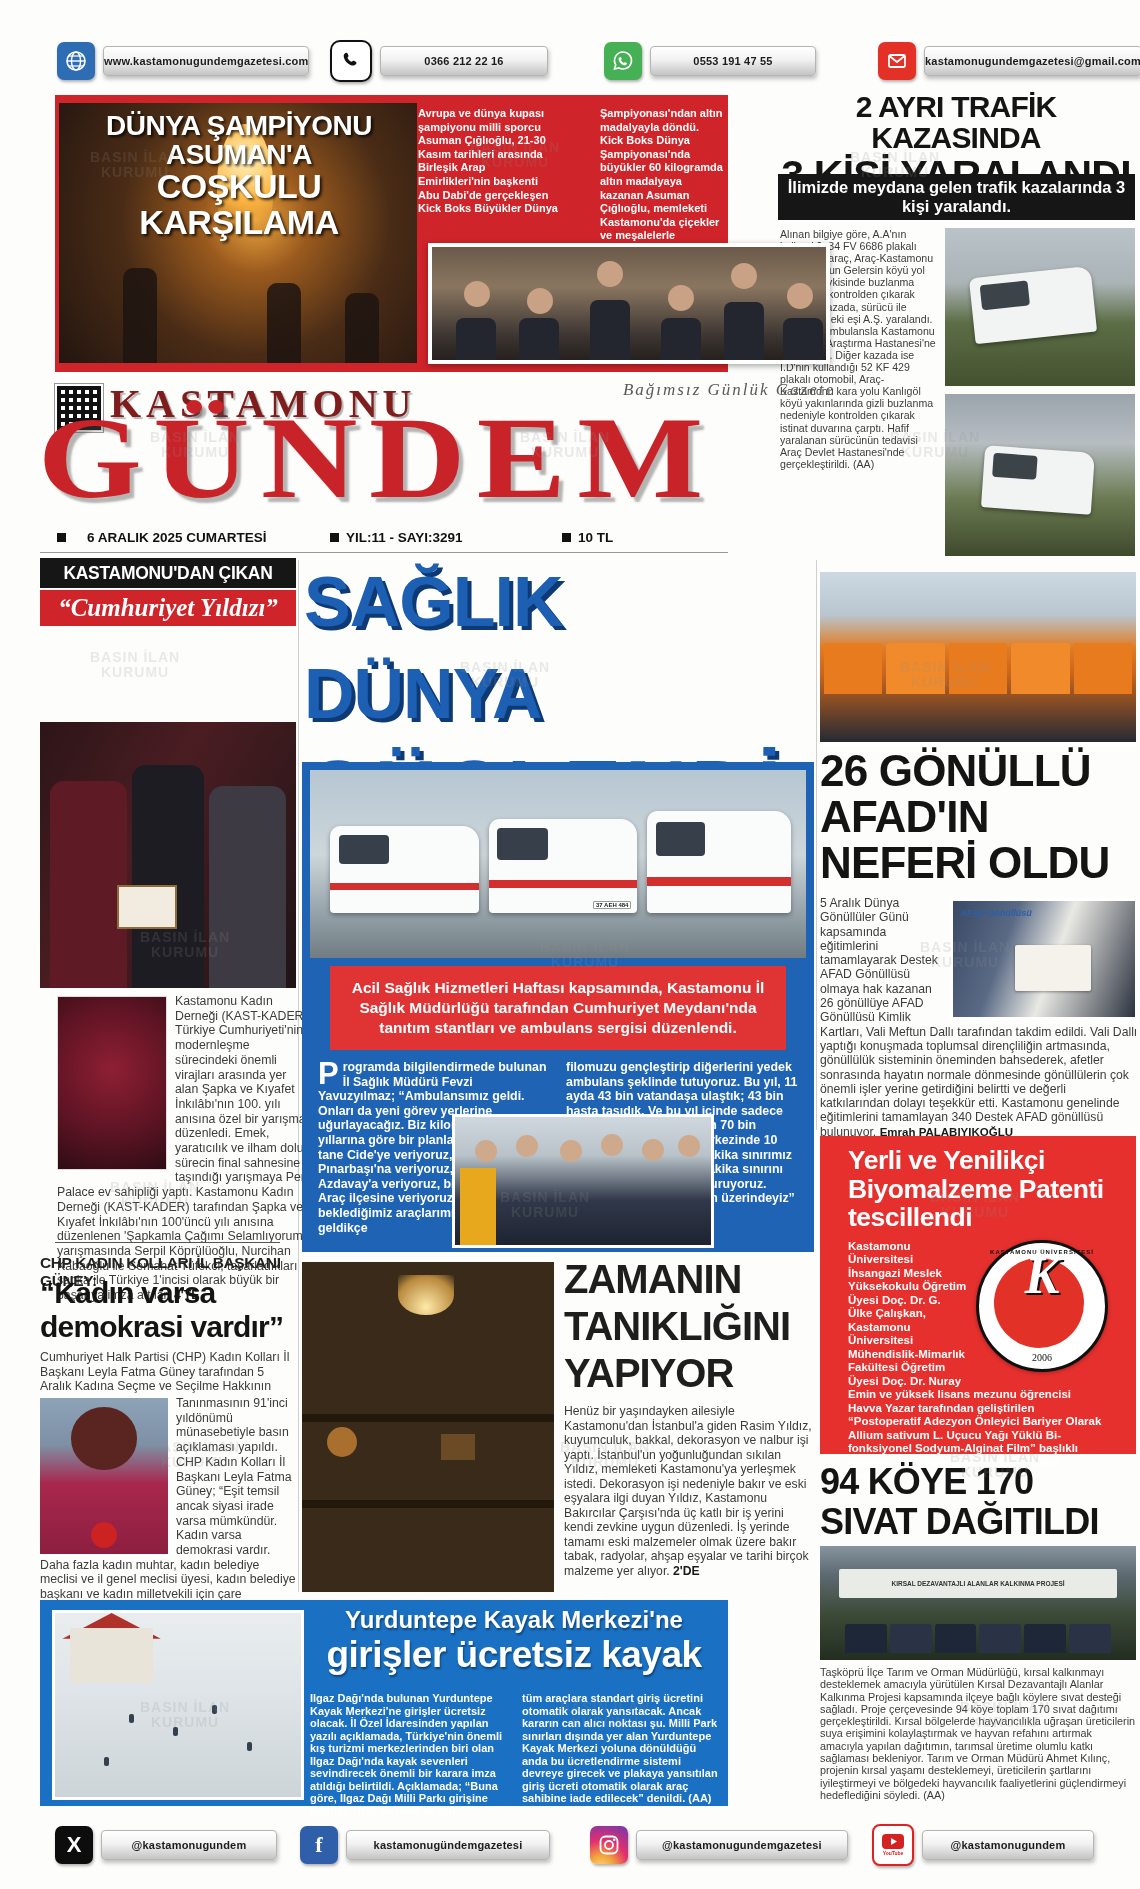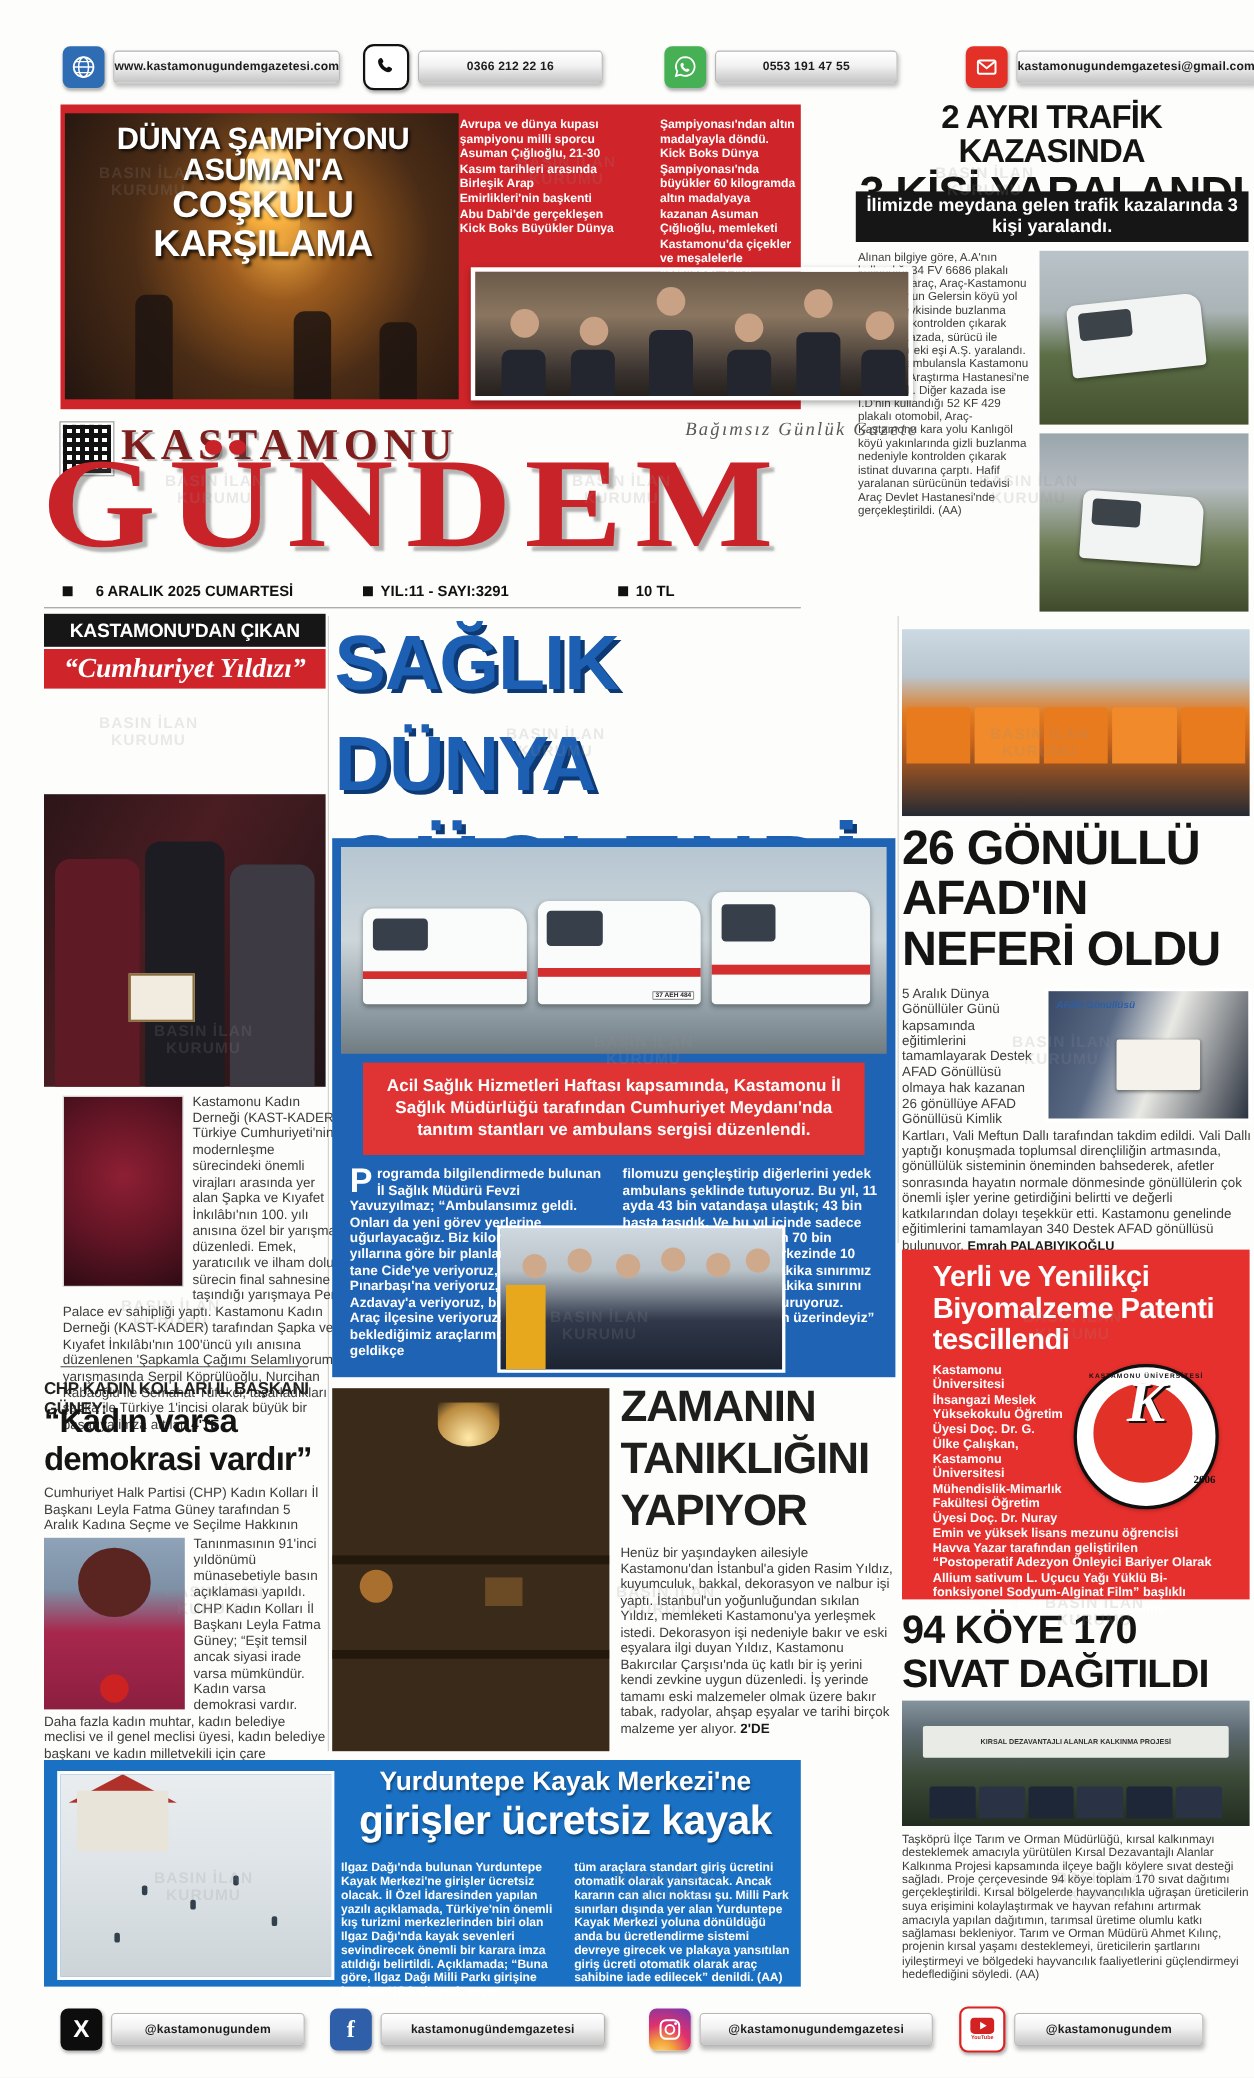--- a/index.html
+++ b/index.html
@@ -84,21 +84,21 @@
   .dateline{position:absolute;font-size:13.5px;font-weight:700;color:#111;display:flex;align-items:center;gap:7px;}
   .sq{width:9px;height:9px;background:#111;display:inline-block;}
   .hr-thin{position:absolute;height:1px;background:#555;}
 
   .unilogo{position:absolute;width:126px;height:126px;border-radius:50%;background:#fff;border:3px solid #101010;
            box-shadow:0 1px 4px rgba(0,0,0,.3);}
   .unilogo .inner{position:absolute;left:15px;top:15px;width:90px;height:90px;border-radius:50%;background:#e23227;}
   .unilogo .k{position:absolute;left:0;right:0;top:26px;text-align:center;font-family:"Liberation Serif",serif;
               font-style:italic;font-size:52px;font-weight:700;color:#fff;text-shadow:2px 2px 0 #111;}
   .unilogo .toptext{position:absolute;left:0;right:0;top:3px;text-align:center;font-size:6px;font-weight:700;color:#111;letter-spacing:1px;}
-  .unilogo .year{position:absolute;left:0;right:0;bottom:16px;text-align:right;font-size:10px;font-weight:700;
+  .unilogo .year{position:absolute;left:0;right:0;bottom:4px;text-align:center;font-size:10px;font-weight:400;
                  color:#111;font-family:"Liberation Serif",serif;}
 
   .icon-globe{background:#2e6db4;}
   .icon-phone{background:#fff;border:2px solid #111;border-radius:10px;}
   .icon-wa{background:#45b054;}
   .icon-mail{background:#e33127;}
   .icon-x{background:#0d0d0d;}
   .icon-fb{background:#2f5fa8;}
   .icon-ig{background:radial-gradient(circle at 30% 110%,#ffd776 0%,#f2a33c 25%,#e1306c 55%,#7038b1 100%);}
   .icon-yt{background:#fff;border:2px solid #d22;border-radius:8px;flex-direction:column;gap:1px;}

